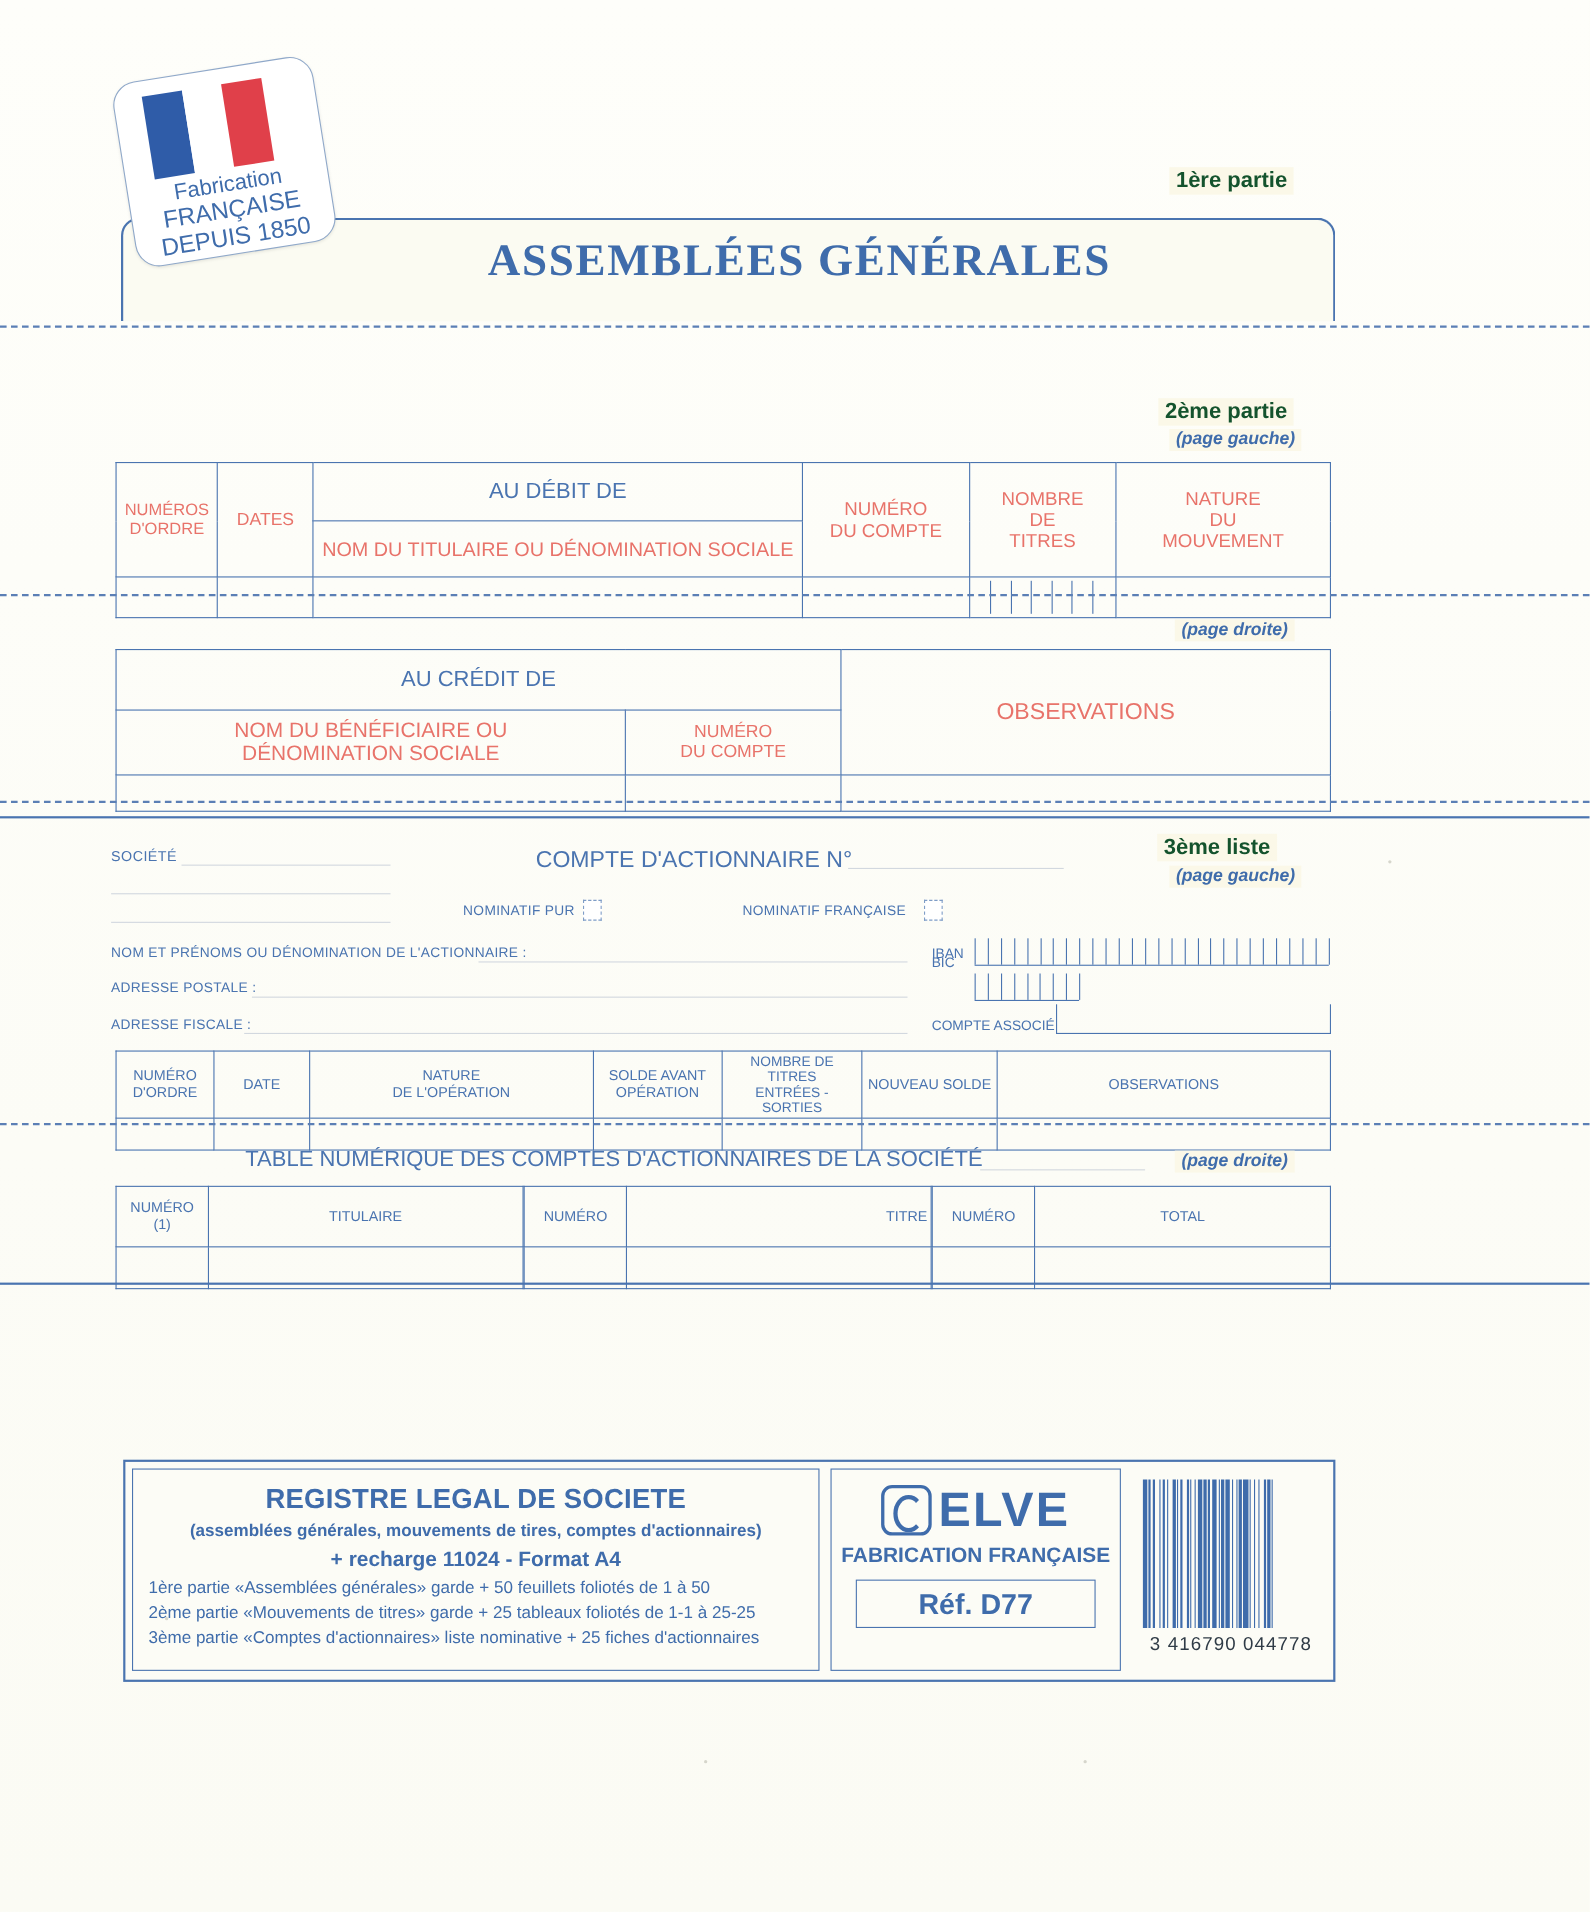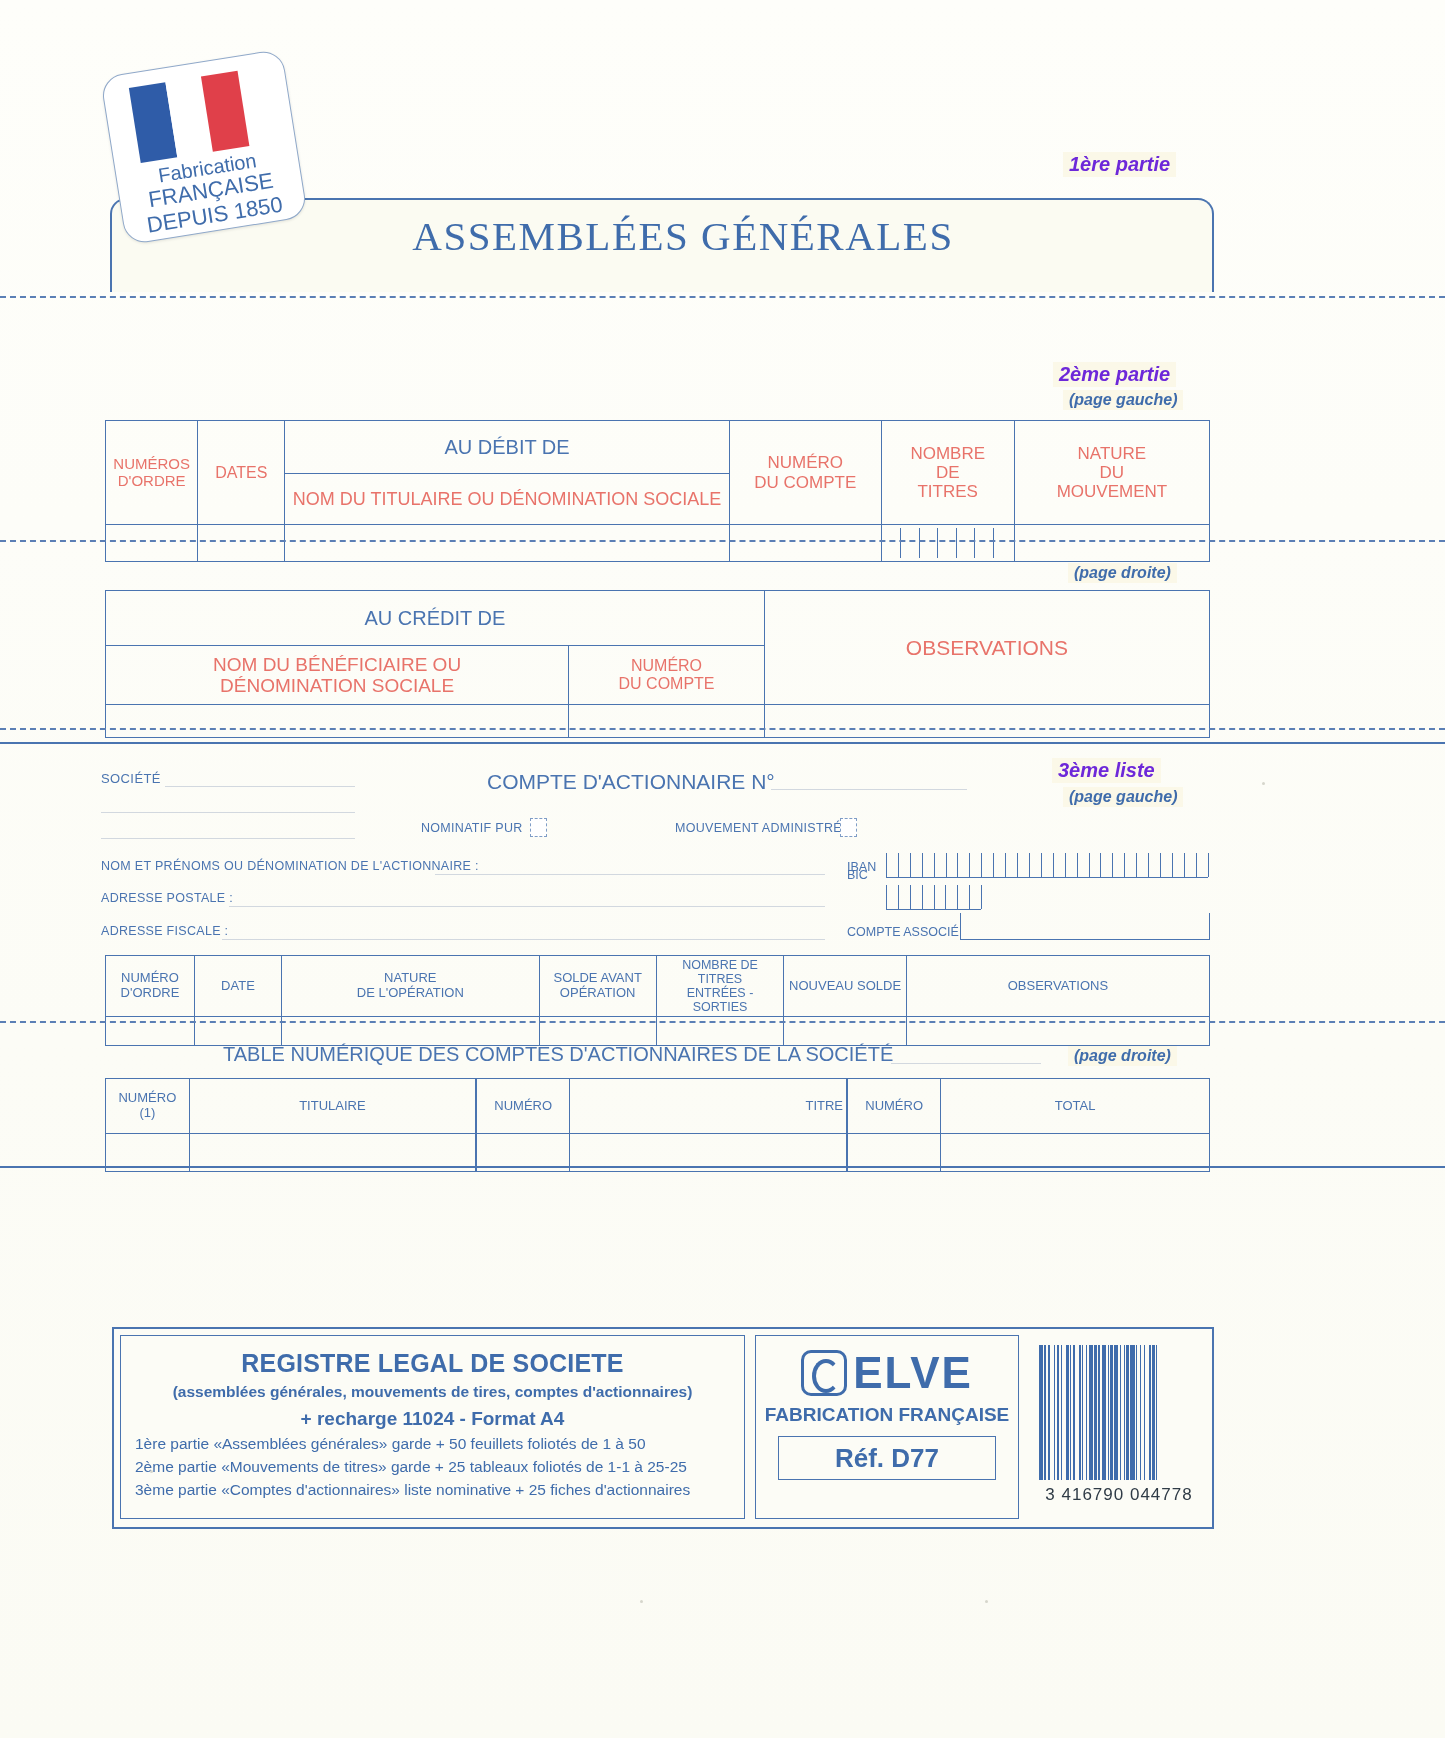--- a/index.html
+++ b/index.html
@@ -16,32 +16,32 @@
   :root{}
 
   
   .p1-panel{
     position:absolute;left:110px;top:198px;width:1100px;height:92px;
     border:2.5px solid #4a74b0;border-bottom:none;
     border-radius:16px 16px 0 0;
     background:#fbfbf2;
   }
   .title-ag{
-    position:absolute;left:343px;top:212px;width:680px;
-    text-align:center;
+    position:absolute;left:330px;top:212px;width:680px;
+    text-align:right;
     font-family:"Liberation Serif", serif;
-    font-weight:normal;
+    font-weight:bold;
     font-size:41px;
     letter-spacing:1.5px;
     color:#3f6cab;
   }
   .tab-label{
     position:absolute;
-    font-style:italic;font-weight:bold;
-    font-size:20px;color:#6d28d9;
+    font-weight:bold;
+    font-size:20px;color:#14532d;
     background:#fbf8e8;
     padding:1px 6px;
     white-space:nowrap;
   }
   .tab-sub{
     position:absolute;
     font-style:italic;font-weight:bold;
     font-size:16px;color:#3f6cab;
     background:#fbf8e8;
     padding:1px 6px;
@@ -294,21 +294,21 @@
   <div class="fline" style="left:165px;top:786px;width:190px;"></div>
   <div class="fline" style="left:101px;top:812px;width:254px;"></div>
   <div class="fline" style="left:101px;top:838px;width:254px;"></div>
 
   <div class="flabel" style="left:487px;top:770px;font-size:21px;">COMPTE D'ACTIONNAIRE N°</div>
   <div class="fline" style="left:771px;top:789px;width:196px;"></div>
 
   <div class="flabel" style="left:421px;top:821px;font-size:12.5px;letter-spacing:.3px;">NOMINATIF PUR</div>
   <div class="chkbox" style="left:530px;top:818px;"></div>
 
-  <div class="flabel" style="left:675px;top:821px;font-size:12.5px;letter-spacing:.3px;">MOUVEMENT ADMINISTRÉ</div>
+  <div class="flabel" style="left:675px;top:821px;font-size:12.5px;letter-spacing:.3px;">NOMINATIF FRANÇAISE</div>
   <div class="chkbox" style="left:840px;top:818px;"></div>
 
   <div class="flabel" style="left:101px;top:859px;font-size:12.5px;letter-spacing:.3px;">NOM ET PRÉNOMS OU DÉNOMINATION DE L'ACTIONNAIRE :</div>
   <div class="fline" style="left:435px;top:874px;width:390px;"></div>
 
   <div class="flabel" style="left:101px;top:891px;font-size:12.5px;letter-spacing:.3px;">ADRESSE POSTALE :</div>
   <div class="fline" style="left:229px;top:906px;width:596px;"></div>
 
   <div class="flabel" style="left:101px;top:924px;font-size:12.5px;letter-spacing:.3px;">ADRESSE FISCALE :</div>
   <div class="fline" style="left:222px;top:939px;width:603px;"></div>

